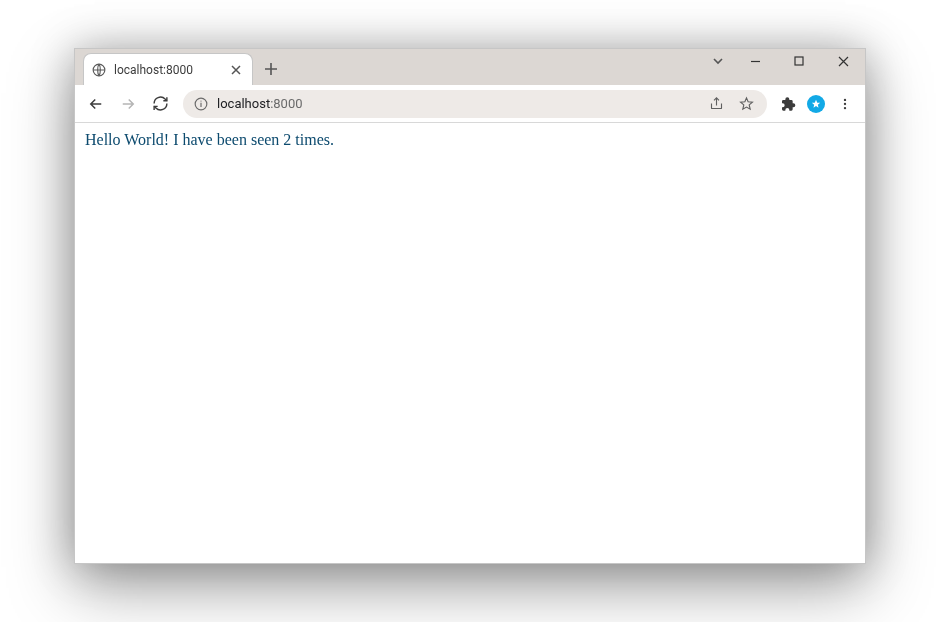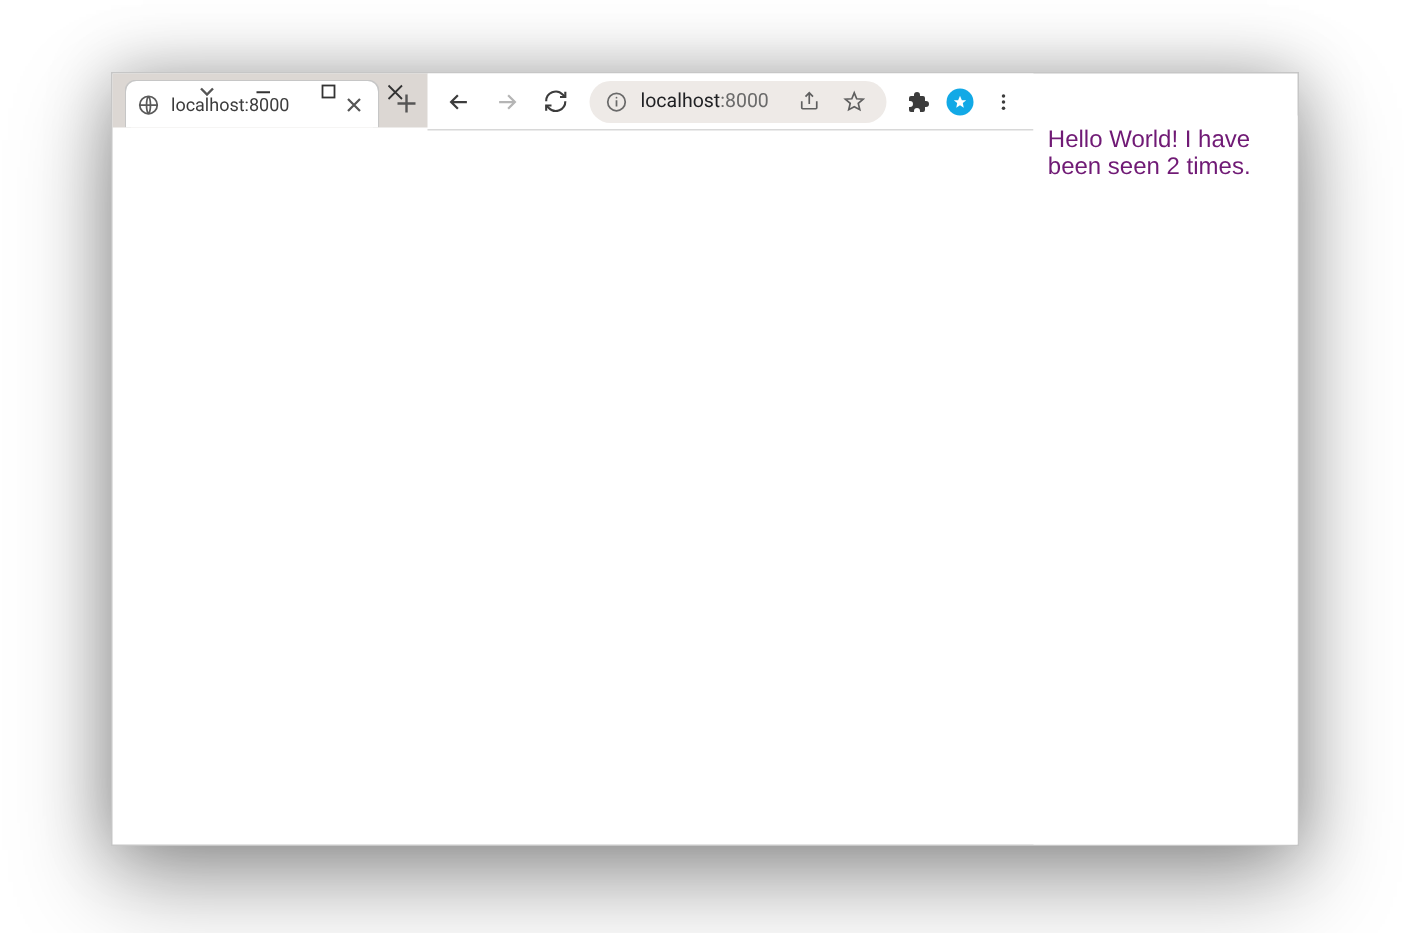--- a/index.html
+++ b/index.html
@@ -14,21 +14,21 @@
     .window {
       position: absolute;
       left: 74px;
       top: 48px;
       width: 792px;
       height: 516px;
       background: #fff;
       border: 1px solid #c6c6c6;
       box-shadow: 0 24px 60px rgba(0,0,0,0.35), 0 0 40px rgba(0,0,0,0.25);
       display: flex;
-      flex-direction: row;
+      flex-direction: column;
     }
     
     .titlebar {
       height: 36px;
       background: #dcd7d3;
       display: flex;
       align-items: flex-end;
       position: relative;
     }
     .tab {
@@ -136,24 +136,23 @@
     .menu-btn {
       width: 28px; height: 28px;
       display: inline-flex; align-items: center; justify-content: center;
       color: #3c3c3c; cursor: pointer;
     }
     
     .viewport {
       flex: 1;
       background: #fff;
       padding: 8px 10px;
-      font-family: Liberation Sans, sans-serif;
+      font-family: Liberation Serif, serif;
       font-size: 16px;
-      color: #701a75;
-      margin-top: 28px;
+      color: #0c4a6e;
     }
     svg { display: block; }
   </style>
 </head>
 <body>
 
 <div class="window">
 
   <div class="titlebar">
     <div class="tab">

